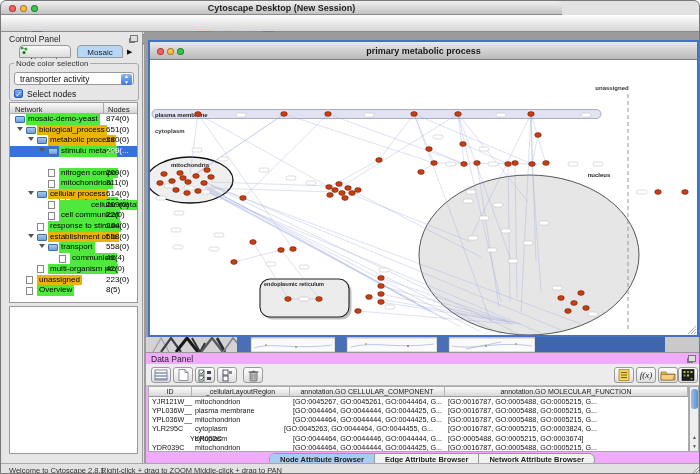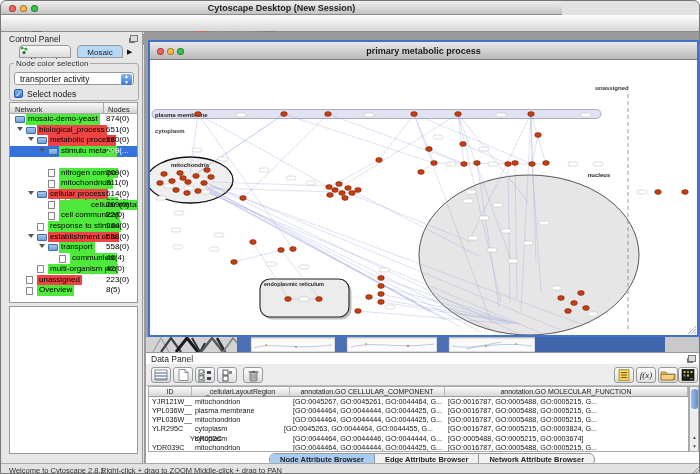--- a/index.html
+++ b/index.html
@@ -40,35 +40,35 @@
            border-bottom:1px solid #aaa;font-size:7.5px;color:#222;}
   .tree-row{position:absolute;left:0;width:100%;height:10.5px;font-size:8px;white-space:nowrap;}
   .tree-row.sel{background:#3672dc;}
   .tr-arrow{position:absolute;top:2px;width:0;height:0;border-left:3.5px solid transparent;
             border-right:3.5px solid transparent;border-top:4.5px solid #555;}
   .tr-folder{position:absolute;top:2px;width:10px;height:7px;background:linear-gradient(#a8c8ee,#6f9fd8);
              border:.5px solid #3c6ea8;border-radius:1px;}
   .tr-file{position:absolute;top:1.5px;width:7px;height:8px;background:#fff;border:.5px solid #888;}
   .tr-label{position:absolute;top:0;line-height:10.5px;padding:0 2px;color:#000;}
   .tr-label.g{background:#4ee93c;}
-  .tr-label.r{background:#ef4444;}
+  .tr-label.r{background:#eab308;}
   .tr-value{position:absolute;left:96px;top:0;line-height:10.5px;color:#000;}
   .tree-row.sel .tr-value{color:#fff;}
   #emptybox{background:#fff;border:1px solid #999;}
   
   #desktop{left:143px;top:31px;width:557px;height:431px;background:#9b9b9b;}
   #netwin{left:4px;top:8px;width:551px;height:297px;border:2px solid #4272c8;background:#fff;}
   #nw-titlebar{left:0;top:0;width:547px;height:18px;background:linear-gradient(#e9e9e9,#b9b9b9);
                border-bottom:1px solid #7e7e7e;}
   #nw-titlebar .title{width:100%;text-align:center;font-size:9px;font-weight:bold;color:#1a1a1a;line-height:18px;}
   .slight{top:5.5px;width:7px;height:7px;border-radius:50%;border:.5px solid rgba(0,0,0,.35);}
   #canvas{left:0;top:18px;width:547px;height:275px;background:#fff;overflow:hidden;}
   
   #behindstrip{left:2px;top:305px;width:555px;height:15px;background:#cccccc;}
-  #dpanel{left:2px;top:320px;width:555px;height:111px;background:#ffffff;border-top:1px solid #999;}
+  #dpanel{left:2px;top:320px;width:555px;height:111px;background:#f0abfc;border-top:1px solid #999;}
   #dp-toolbar{left:0;top:11px;width:555px;height:22px;background:#ececec;border-bottom:1px solid #bbb;}
   .dbtn{top:3px;width:20px;height:16px;background:linear-gradient(#fff,#ddd);border:1px solid #9a9a9a;
         border-radius:3px;}
   #dtable{left:2px;top:33px;width:541px;height:66px;background:#fff;border:1px solid #aaa;overflow:hidden;}
   .dth{position:absolute;top:0;height:9.5px;background:linear-gradient(#fafafa,#d8d8d8);
        border-right:1px solid #b5b5b5;border-bottom:1px solid #999;font-size:7px;color:#222;
        text-align:center;line-height:9.5px;overflow:hidden;white-space:nowrap;}
   .dtc{position:absolute;height:9.3px;font-size:7.2px;color:#111;line-height:9.3px;padding-left:3px;
        overflow:hidden;white-space:nowrap;}
   #dscroll{left:543px;top:33px;width:10px;height:66px;background:#eee;border:1px solid #aaa;}

